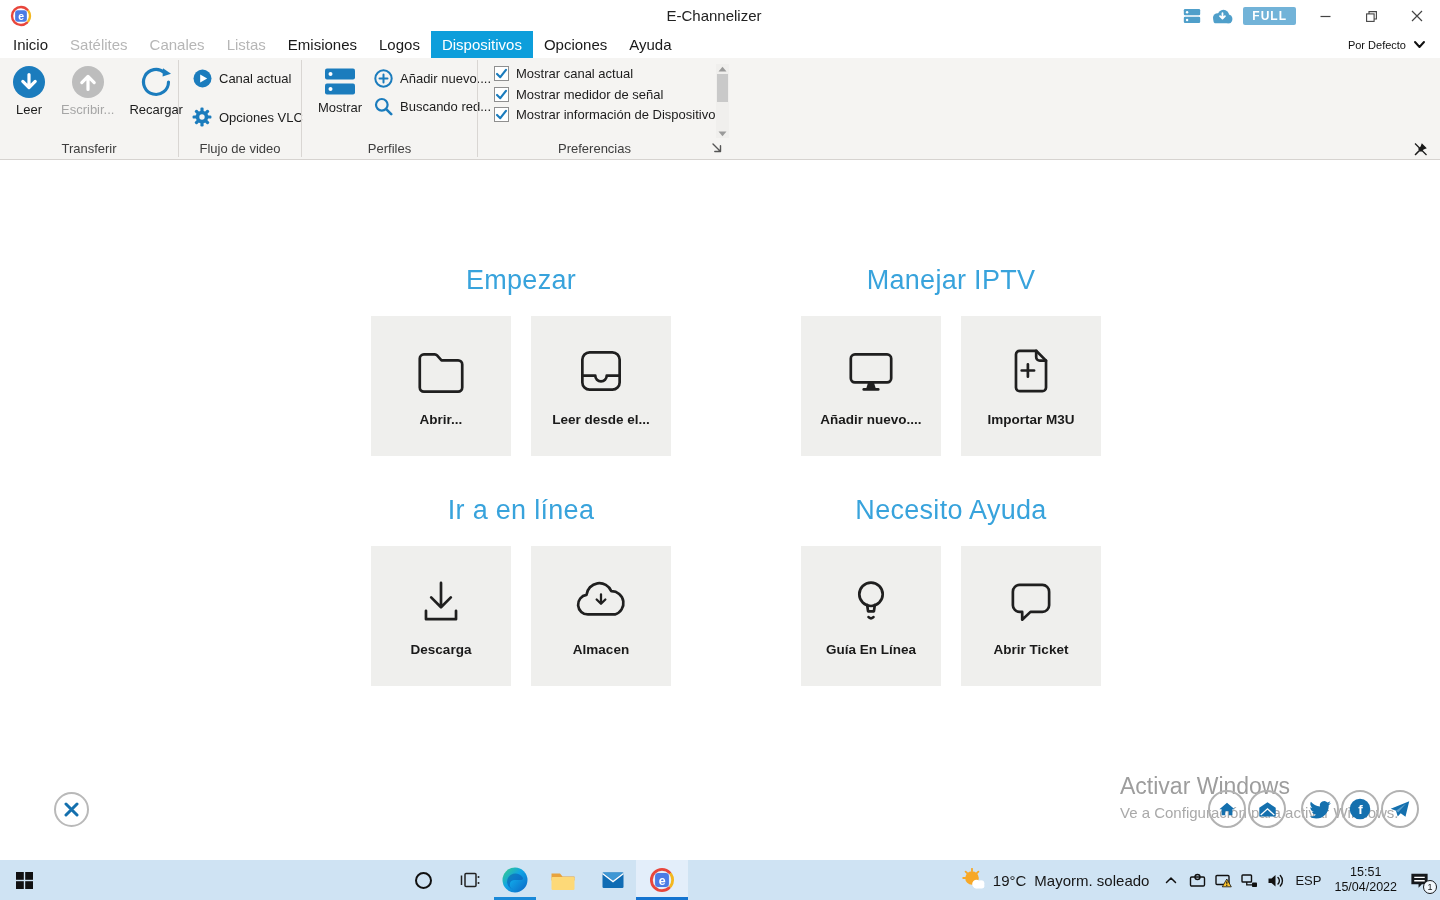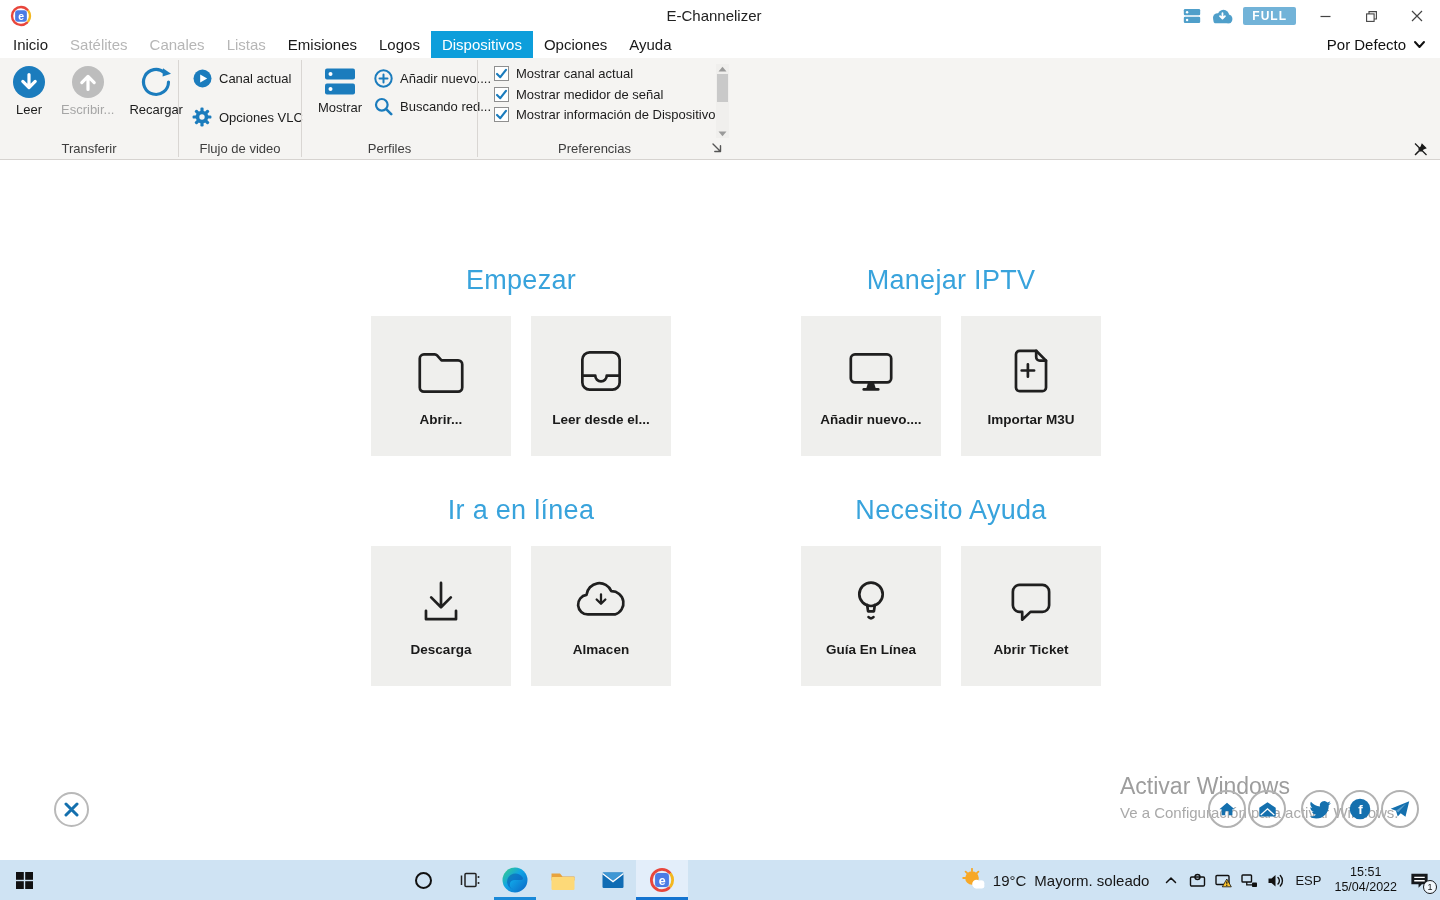--- a/index.html
+++ b/index.html
@@ -15,21 +15,21 @@
   .tb-ic { margin-right:9px; display:flex; align-items:center; }
   .full-badge { background:#72b3d8; color:#fff; font-size:12px; font-weight:bold; letter-spacing:1px;
                 padding:2px 9px; border-radius:2px; margin-right:6px; }
   .win-btn { width:46px; height:32px; display:flex; align-items:center; justify-content:center; }
 
   
   .tabbar { position:absolute; left:0; top:31px; width:1440px; height:27px; background:#fff; display:flex; align-items:stretch; padding-left:2px; }
   .tab { font-size:15px; padding:0 11px; display:flex; align-items:center; color:#1a1a1a; cursor:default; }
   .tab.disabled { color:#b6b6b6; }
   .tab.selected { background:#0d9edb; color:#fff; }
-  .profile { position:absolute; right:14px; top:0; height:27px; display:flex; align-items:center; gap:7px; font-size:15px; color:#111; }
+  .profile { position:absolute; right:14px; top:0; height:27px; display:flex; align-items:center; gap:7px; font-size:11px; color:#111; }
 
   
   .ribbon { position:absolute; left:0; top:58px; width:1440px; height:102px; background:#f5f4f2; border-bottom:1px solid #d6d3d0; }
   .rgroup { position:absolute; top:0; height:100%; }
   .g1 { left:0; width:178px; display:flex; padding:5px 0 0 9px; gap:9px; }
   .g2 { left:179px; width:122px; }
   .g3 { left:302px; width:175px; }
   .g4 { left:478px; width:263px; }
   .vsep { position:absolute; top:2px; bottom:2px; width:1px; background:#d9d6d3; }
   .gtitle { position:absolute; bottom:3px; left:0; right:0; text-align:center; font-size:13px; color:#3d3d3d; }

